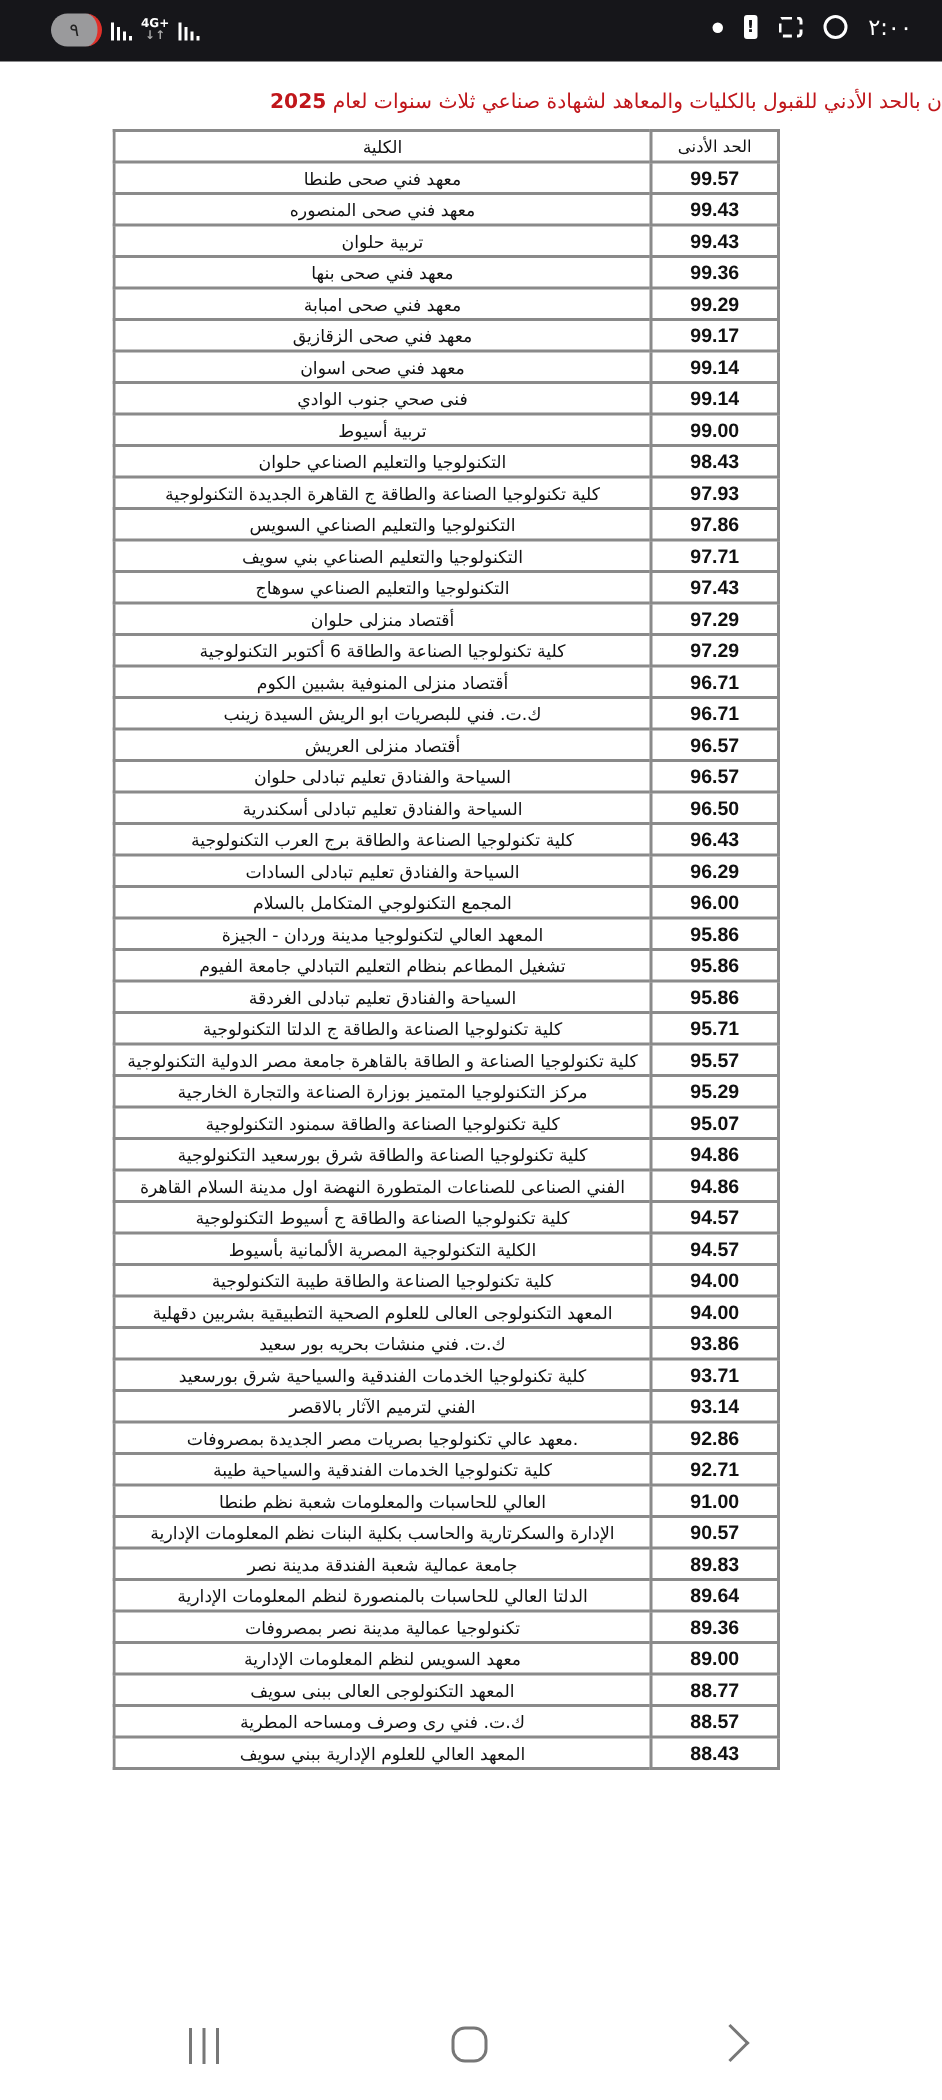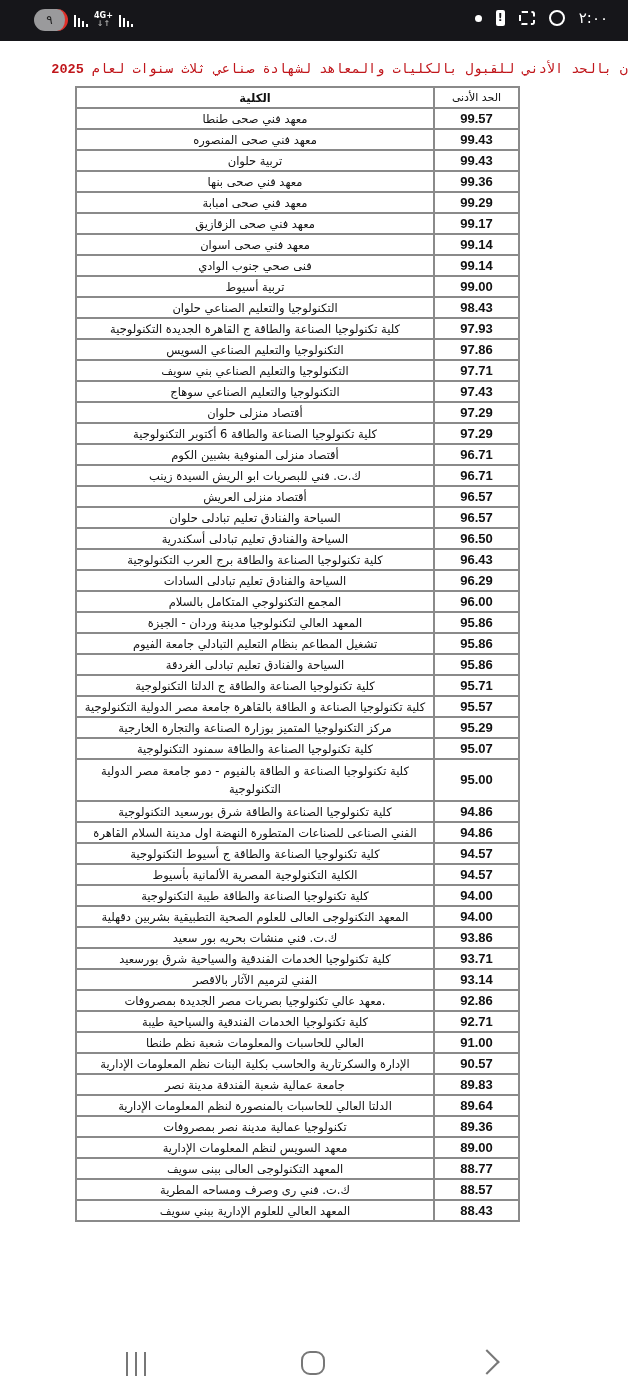--- a/index.html
+++ b/index.html
@@ -24,28 +24,28 @@
   .net small { display: block; color: #aaa; font-size: 8px; }
   .status-right { position: absolute; right: 20px; top: 9px; display: flex; align-items: center; gap: 14px; font-size: 15px; text-align: right; }
   .dot { width: 7px; height: 7px; border-radius: 50%; background: #fff; }
   .batt { width: 9px; height: 16px; background: #fff; border-radius: 2px; position: relative; }
   .batt::after { content: "!"; position: absolute; left: 0; right: 0; top: 0; text-align: center; color: #16161a; font-size: 11px; font-weight: bold; line-height: 16px; }
   .shot { width: 16px; height: 14px; border: 2px dashed #fff; border-radius: 3px; box-sizing: border-box; }
   .wa { width: 16px; height: 16px; border: 2px solid #fff; border-radius: 50%; box-sizing: border-box; }
 
   .title {
     position: absolute; right: 0; top: 60px; white-space: nowrap;
-    color: #c0161b; font-size: 13.5px; direction: rtl; font-weight: normal; font-family: Liberation Mono, monospace;
+    color: #c0161b; font-size: 13.5px; direction: rtl; font-weight: normal;
   }
   .title b { font-weight: bold; }
 
   .table-wrap { position: absolute; left: 75px; top: 86px; width: 445px; height: 1236px; overflow: hidden; }
   table { border-collapse: collapse; width: 445px; direction: rtl; }
   td, th { border: 2px solid #8a8a8a; padding: 0 3px; height: 19px; font-size: 11.5px; color: #111; text-align: center; line-height: 18px; }
-  th { font-weight: bold; }
+  th { font-weight: normal; }
   td.score, th.score { width: 77px; font-weight: bold; font-family: Liberation Sans, sans-serif; font-size: 13px; }
   th.score { font-family: "DejaVu Sans", sans-serif; font-weight: normal; font-size: 11px; }
   tr.tall td { height: 40px; }
 
   .nav-bar { position: absolute; left: 0; top: 1322px; width: 628px; height: 78px; background: #fff; }
   .nav-recent { position: absolute; left: 126px; top: 30px; display: flex; gap: 7px; }
   .nav-recent span { display: block; width: 2px; height: 24px; background: #777; }
   .nav-home { position: absolute; left: 301px; top: 29px; width: 24px; height: 24px; border: 2px solid #777; border-radius: 9px; box-sizing: border-box; }
   .nav-back { position: absolute; left: 478px; top: 31px; width: 16px; height: 16px; border-right: 2px solid #777; border-top: 2px solid #777; transform: rotate(45deg); transform-origin: center; }
 </style>
@@ -208,24 +208,20 @@
           <td>كلية تكنولوجيا الصناعة و الطاقة بالقاهرة جامعة مصر الدولية التكنولوجية</td>
         </tr>
         <tr>
           <td class="score">95.29</td>
           <td>مركز التكنولوجيا المتميز بوزارة الصناعة والتجارة الخارجية</td>
         </tr>
         <tr>
           <td class="score">95.07</td>
           <td>كلية تكنولوجيا الصناعة والطاقة سمنود التكنولوجية</td>
         </tr>
-        <tr class="tall">
-          <td class="score">95.00</td>
-          <td>كلية تكنولوجيا الصناعة و الطاقة بالفيوم - دمو جامعة مصر الدولية التكنولوجية</td>
-        </tr>
         <tr>
           <td class="score">94.86</td>
           <td>كلية تكنولوجيا الصناعة والطاقة شرق بورسعيد التكنولوجية</td>
         </tr>
         <tr>
           <td class="score">94.86</td>
           <td>الفني الصناعى للصناعات المتطورة النهضة اول مدينة السلام القاهرة</td>
         </tr>
         <tr>
           <td class="score">94.57</td>

